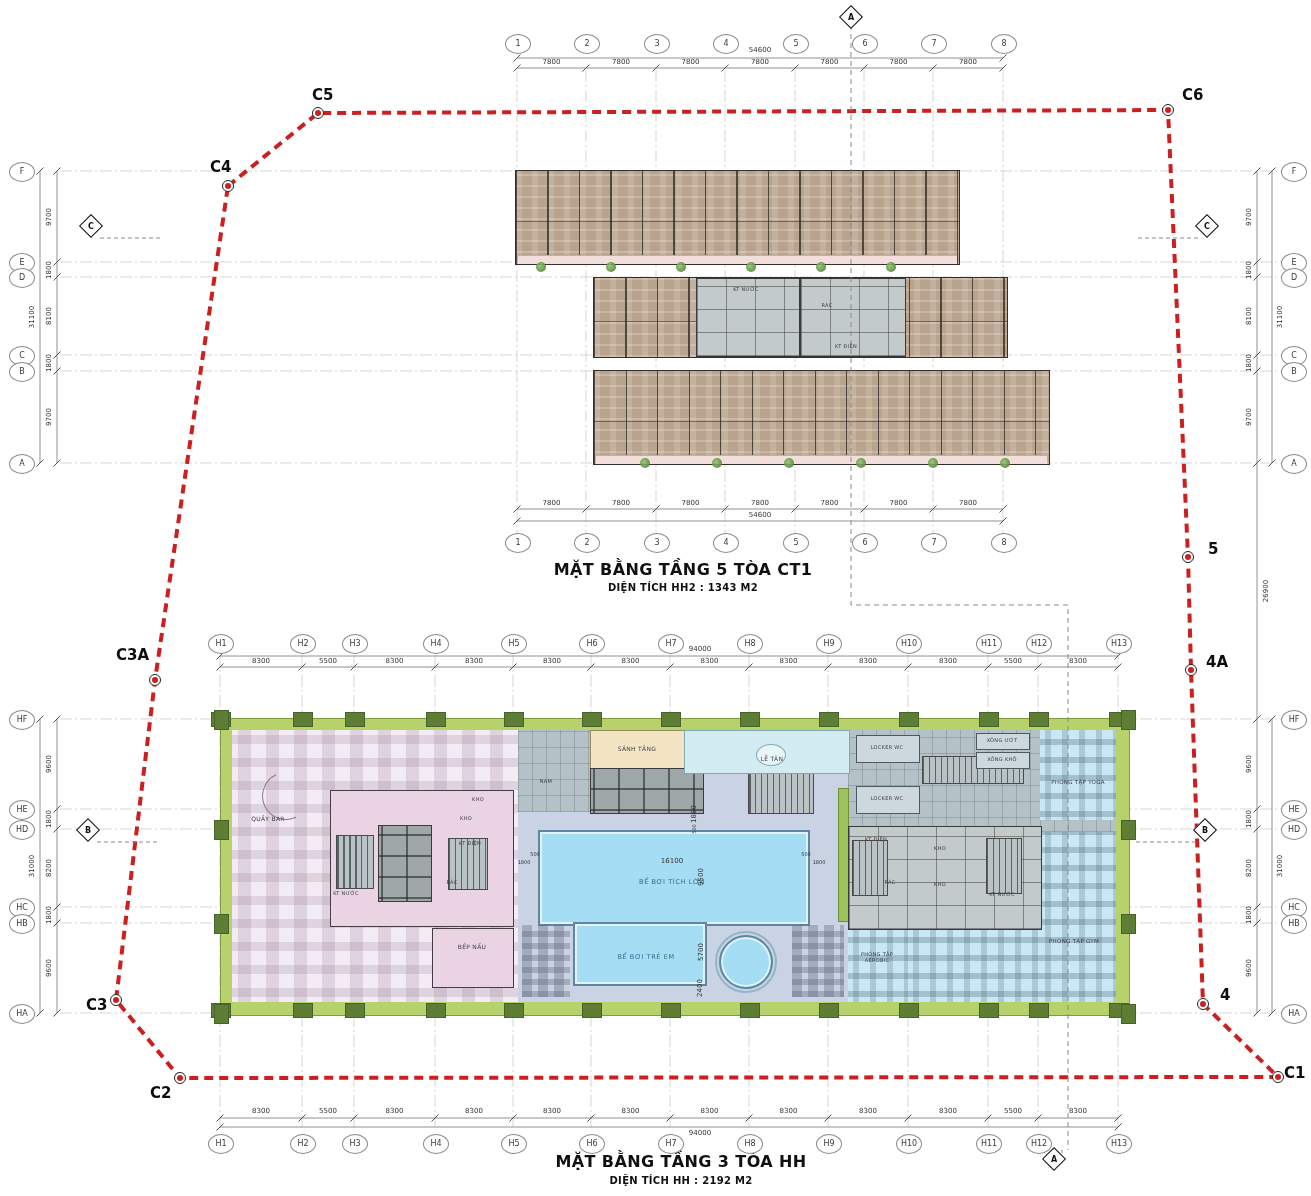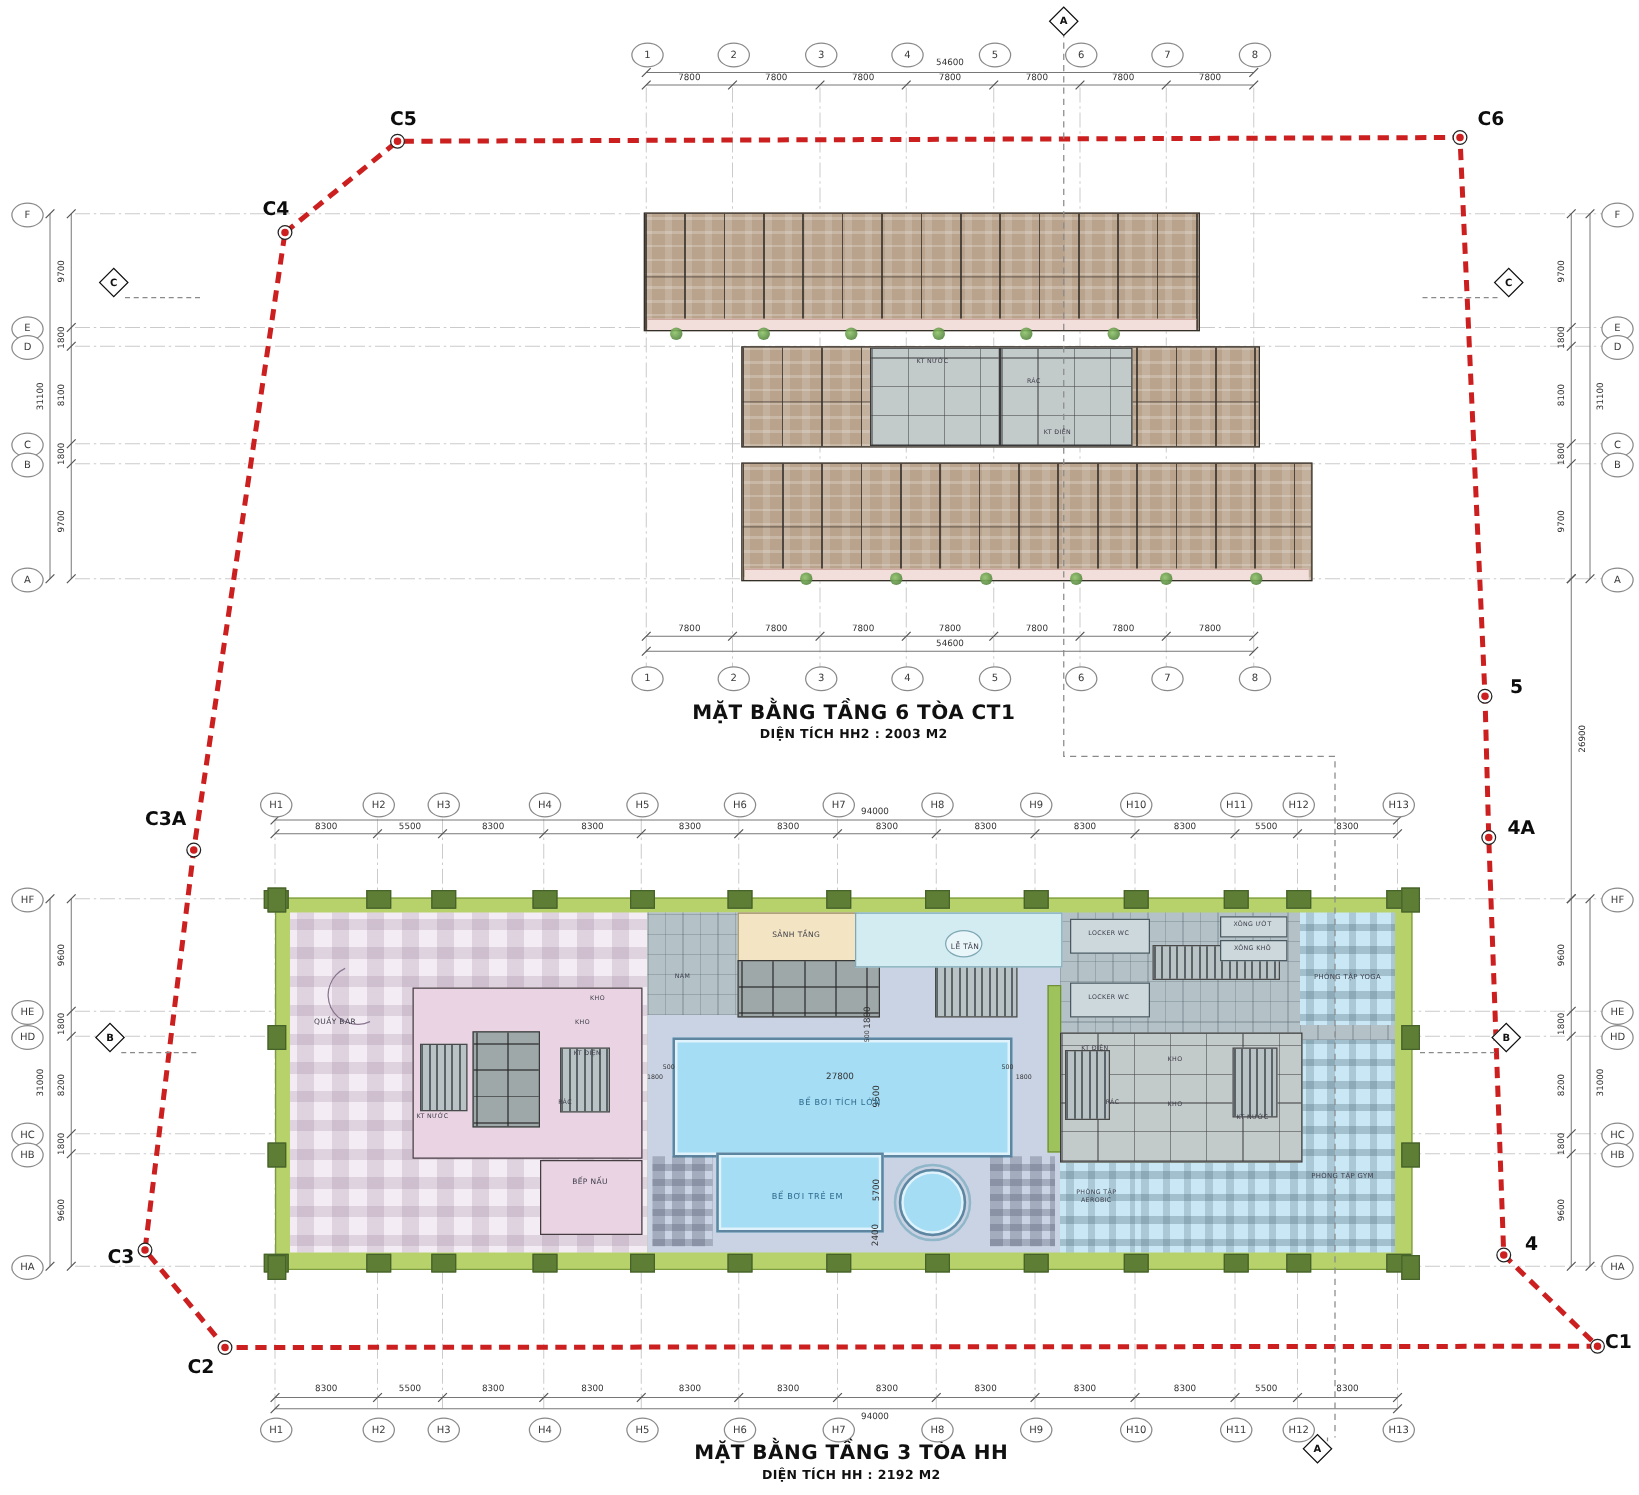--- a/index.html
+++ b/index.html
@@ -289,33 +289,33 @@
   <div class="abs room-label tiny" style="left:1002px;top:759px;">XÔNG KHÔ</div>
   <div class="abs room-label tiny" style="left:940px;top:848px;">KHO</div>
   <div class="abs room-label tiny" style="left:940px;top:884px;">KHO</div>
   <div class="abs room-label tiny" style="left:876px;top:839px;">KT ĐIỆN</div>
   <div class="abs room-label tiny" style="left:890px;top:882px;">RÁC</div>
   <div class="abs room-label tiny" style="left:1002px;top:894px;">KT NƯỚC</div>
   <div class="abs room-label" style="left:1078px;top:782px;font-size:5.5px;">PHÒNG TẬP YOGA</div>
   <div class="abs room-label" style="left:1074px;top:941px;font-size:5.5px;">PHÒNG TẬP GYM</div>
   <div class="abs room-label wrap" style="left:877px;top:958px;font-size:5px;">PHÒNG TẬP AEROBIC</div>
 
-  <div class="abs dim" style="left:672px;top:861px;">27800</div>
+  <div class="abs dim" style="left:672px;top:861px;">16100</div>
   <div class="abs dim v" style="left:701px;top:877px;">9500</div>
   <div class="abs dim v" style="left:701px;top:952px;">5700</div>
   <div class="abs dim v" style="left:700px;top:988px;">2400</div>
   <div class="abs dim v" style="left:694px;top:814px;">1800</div>
   <div class="abs dim v" style="left:694px;top:829px;font-size:5px;">500</div>
   <div class="abs dim" style="left:535px;top:854px;font-size:5px;">500</div>
   <div class="abs dim" style="left:524px;top:862px;font-size:5px;">1800</div>
   <div class="abs dim" style="left:806px;top:854px;font-size:5px;">500</div>
   <div class="abs dim" style="left:819px;top:862px;font-size:5px;">1800</div>
 
-  <div class="abs title" style="left:683px;top:560px;">MẶT BẰNG TẦNG 6 TÒA CT1</div>
-  <div class="abs subtitle" style="left:683px;top:582px;">DIỆN TÍCH HH2 : 2003 M2</div>
+  <div class="abs title" style="left:683px;top:560px;">MẶT BẰNG TẦNG 5 TÒA CT1</div>
+  <div class="abs subtitle" style="left:683px;top:582px;">DIỆN TÍCH HH2 : 1343 M2</div>
   <div class="abs title" style="left:681px;top:1152px;">MẶT BẰNG TẦNG 3 TÒA HH</div>
   <div class="abs subtitle" style="left:681px;top:1175px;">DIỆN TÍCH HH : 2192 M2</div>
 
   <svg id="lines-over" class="layer">
       <path d="M228 186 L318 113 L1168 110 L1188 557 L1191 670 L1203 1004 L1278 1077 L180 1078 L116 1000 L155 680 Z" fill="none" stroke="#cc1f1f" stroke-width="4" stroke-dasharray="9 6" stroke-linejoin="round"></path>
       <path d="M851 25 L851 605 L1068 605 L1068 1150" fill="none" stroke="#8a8a8a" stroke-width="1" stroke-dasharray="5 4"></path>
       <line x1="100" y1="238" x2="160" y2="238" stroke="#8a8a8a" stroke-width="1" stroke-dasharray="4 3"></line>
       <line x1="1138" y1="238" x2="1198" y2="238" stroke="#8a8a8a" stroke-width="1" stroke-dasharray="4 3"></line>
       <line x1="97" y1="842" x2="157" y2="842" stroke="#8a8a8a" stroke-width="1" stroke-dasharray="4 3"></line>
       <line x1="1136" y1="842" x2="1196" y2="842" stroke="#8a8a8a" stroke-width="1" stroke-dasharray="4 3"></line>

